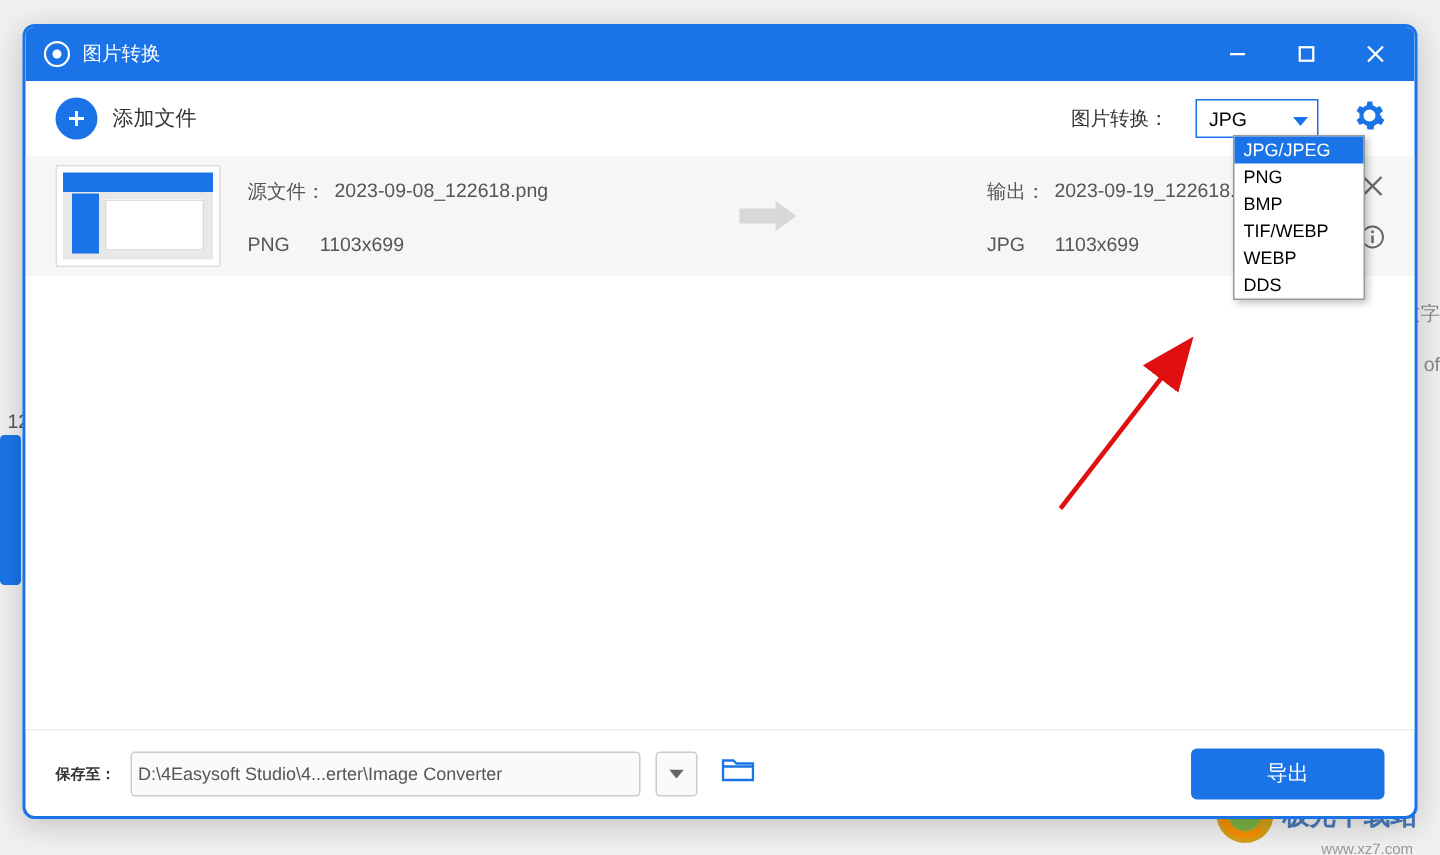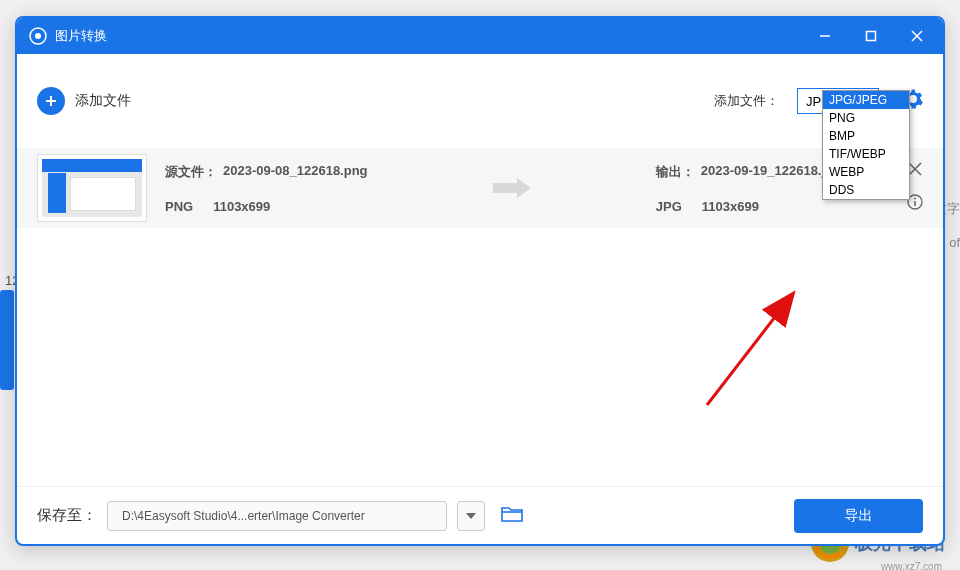--- a/index.html
+++ b/index.html
@@ -20,21 +20,20 @@
       position: absolute;
       top: 16px; left: 15px;
       width: 930px; height: 530px;
       background: #fff;
       border: 2px solid #1a74e8;
       border-radius: 8px;
       box-shadow: 0 4px 20px rgba(0,0,0,0.2);
       display: flex;
       flex-direction: column;
       overflow: hidden;
-      gap: 22px;
     }
     
     .titlebar {
       height: 36px;
       background: #1a74e8;
       color: #fff;
       display: flex;
       align-items: center;
       padding: 0 12px;
     }
@@ -67,21 +66,21 @@
       padding: 0 20px;
       gap: 18px;
       position: relative;
     }
     .thumb { width: 110px; height: 68px; background: #fff; border: 1px solid #ddd; display: flex; align-items: center; justify-content: center; }
     .thumb-inner { width: 100px; height: 58px; background: linear-gradient(#1a74e8 0 22%, #e8e8e8 22% 100%); position: relative; }
     .thumb-inner::before { content: ""; position: absolute; left: 6px; top: 14px; width: 18px; height: 40px; background: #1a74e8; }
     .thumb-inner::after { content: ""; position: absolute; left: 28px; top: 18px; width: 66px; height: 34px; background: #fff; box-shadow: inset 0 0 0 1px #ddd; }
     
     .file-info { display: flex; flex-direction: column; gap: 18px; }
-    .info-line { font-size: 13px; color: #555; display: flex; gap: 6px; font-weight: bold; }
+    .info-line { font-size: 13px; color: #555; display: flex; gap: 6px; }
     .info-label { color: #555; }
     .info-val { color: #555; }
     
     .arrow-mid { margin-left: auto; margin-right: auto; }
     .arrow-mid svg { display: block; }
     
     .output-info { display: flex; flex-direction: column; gap: 18px; }
     .edit-icon { margin-left: 8px; }
     
     .row-actions { display: flex; flex-direction: column; gap: 14px; align-items: center; margin-left: 20px; }
@@ -96,22 +95,22 @@
     }
     
     .bottombar {
       height: 58px;
       display: flex;
       align-items: center;
       padding: 0 20px;
       gap: 10px;
       border-top: 1px solid #eee;
     }
-    .save-label { font-size: 15px; color: #333; }
-    .path-box { flex: 0 0 340px; height: 30px; border: 1px solid #ccc; border-radius: 3px; display: flex; align-items: center; padding: 0 14px; font-size: 12px; color: #555; background: #fafafa; }
+    .save-label { font-size: 10px; color: #333; font-weight: bold; }
+    .path-box { flex: 0 0 340px; height: 30px; border: 1px solid #ccc; border-radius: 3px; display: flex; align-items: center; padding: 0 4px; font-size: 12px; color: #555; background: #fafafa; }
     .path-caret { width: 28px; height: 30px; border: 1px solid #ccc; border-radius: 3px; display: flex; align-items: center; justify-content: center; cursor: pointer; background: #fafafa; }
     .folder-btn { margin-left: 6px; cursor: pointer; }
     .bottom-spacer { flex: 1; }
     .export-btn { width: 129px; height: 34px; background: #1a74e8; color: #fff; border-radius: 4px; font-size: 14px; display: flex; align-items: center; justify-content: center; cursor: pointer; }
     
     .dropdown {
       position: absolute;
       top: 90px; right: 50px;
       width: 88px;
       background: #fff;
@@ -170,21 +169,21 @@
     <div class="add-btn">
       <span class="add-icon">
         <svg width="16" height="16">
             <line x1="8" y1="3" x2="8" y2="13" stroke="#fff" stroke-width="2"></line>
             <line x1="3" y1="8" x2="13" y2="8" stroke="#fff" stroke-width="2"></line>
           </svg>
       </span>
       <span class="add-label">添加文件</span>
     </div>
     <div class="toolbar-spacer"></div>
-    <span class="convert-label">添加文件：</span>
+    <span class="convert-label">图片转换：</span>
     <div class="format-select">
       <span>JPG</span>
       <span class="format-select-caret">
         <svg width="10" height="6">
             <polygon points="0,0 10,0 5,6" fill="#1a74e8"></polygon>
           </svg>
       </span>
     </div>
     <span class="gear-btn">
       <svg width="20" height="20" viewBox="0 0 20 20">

